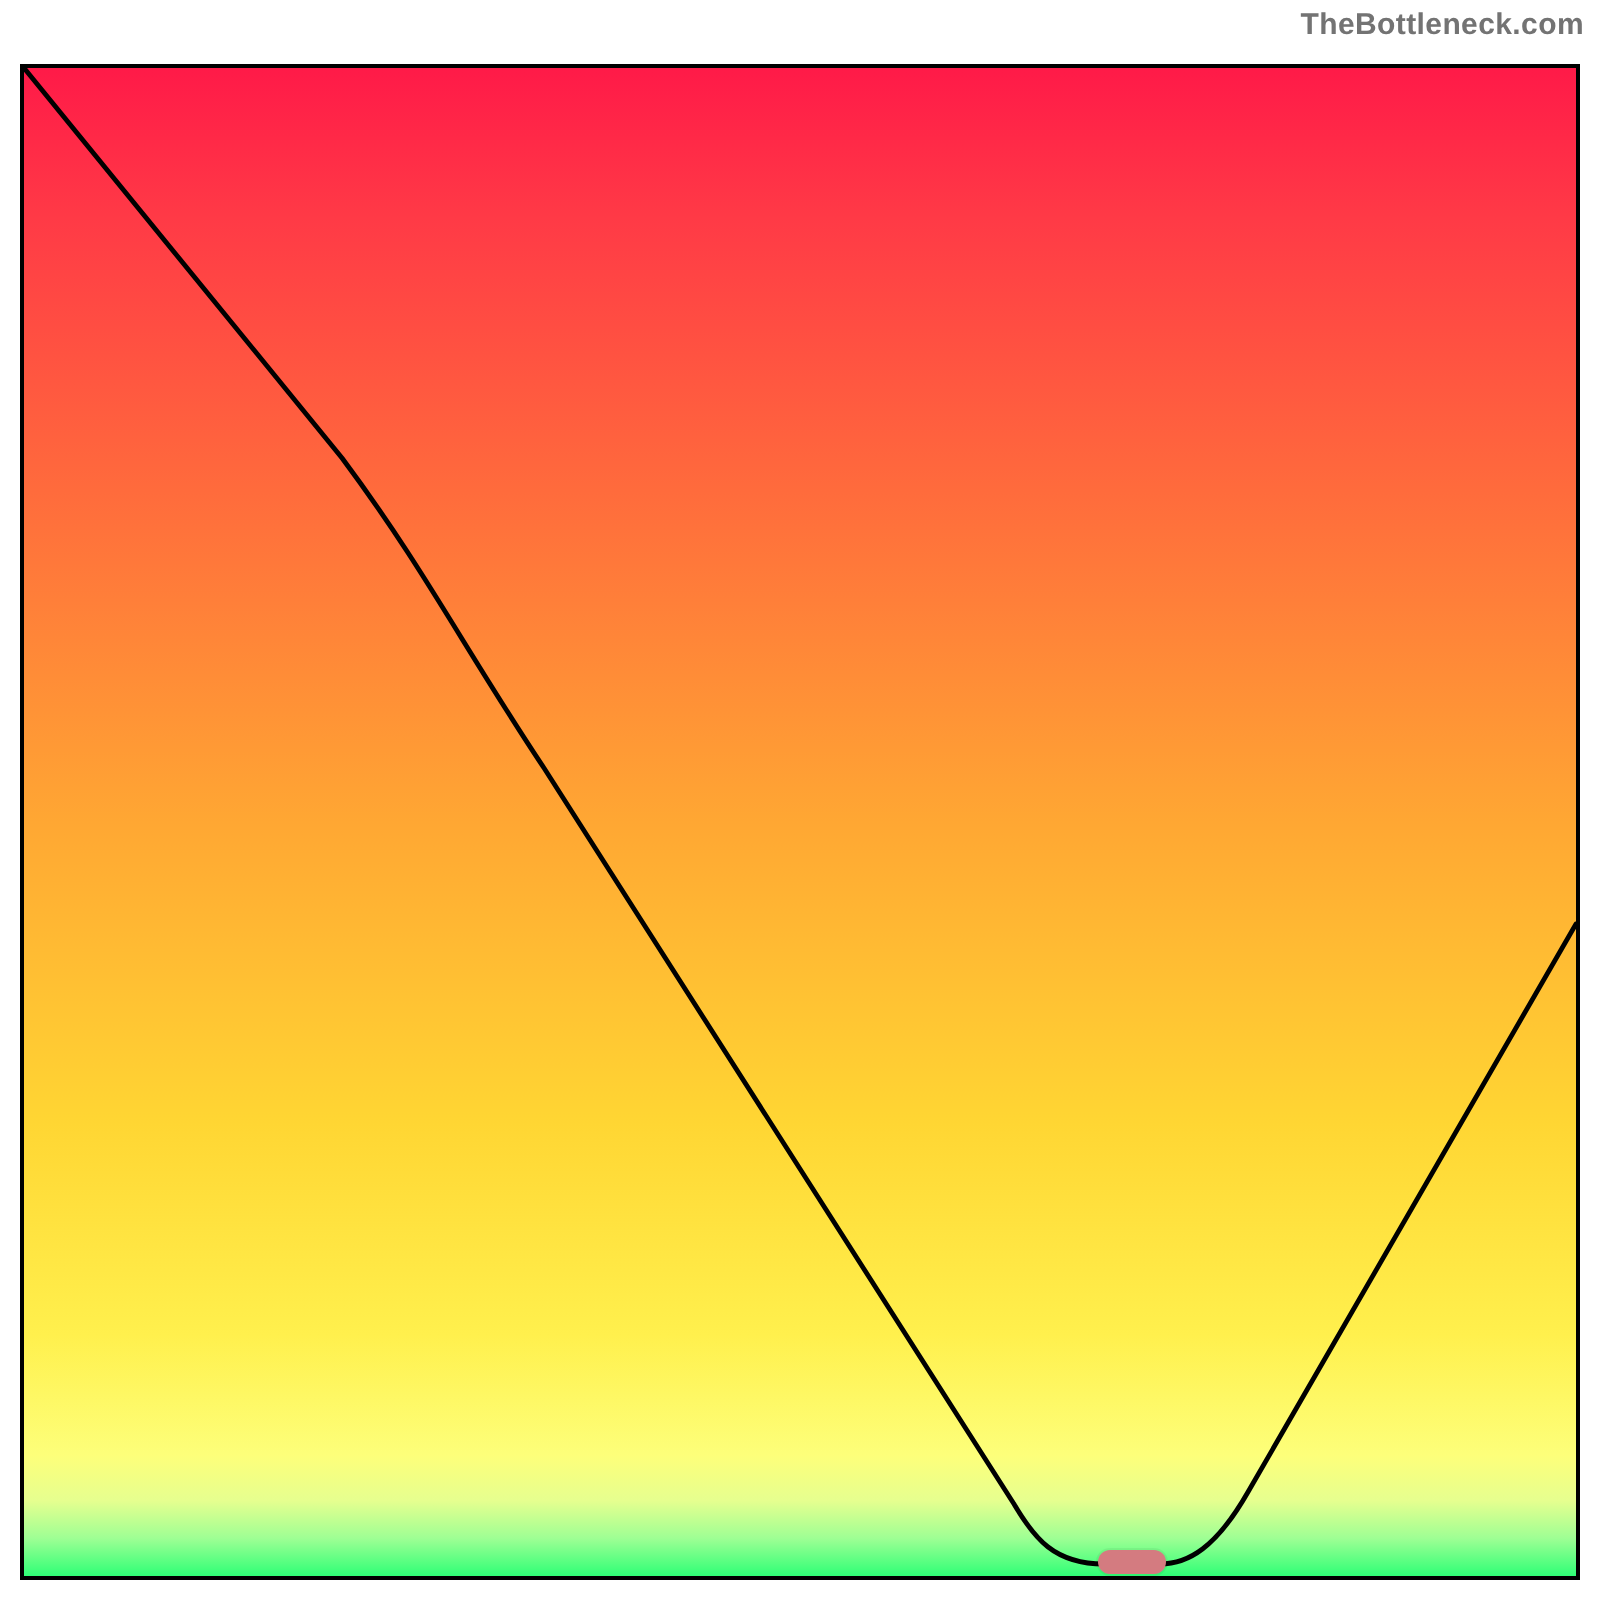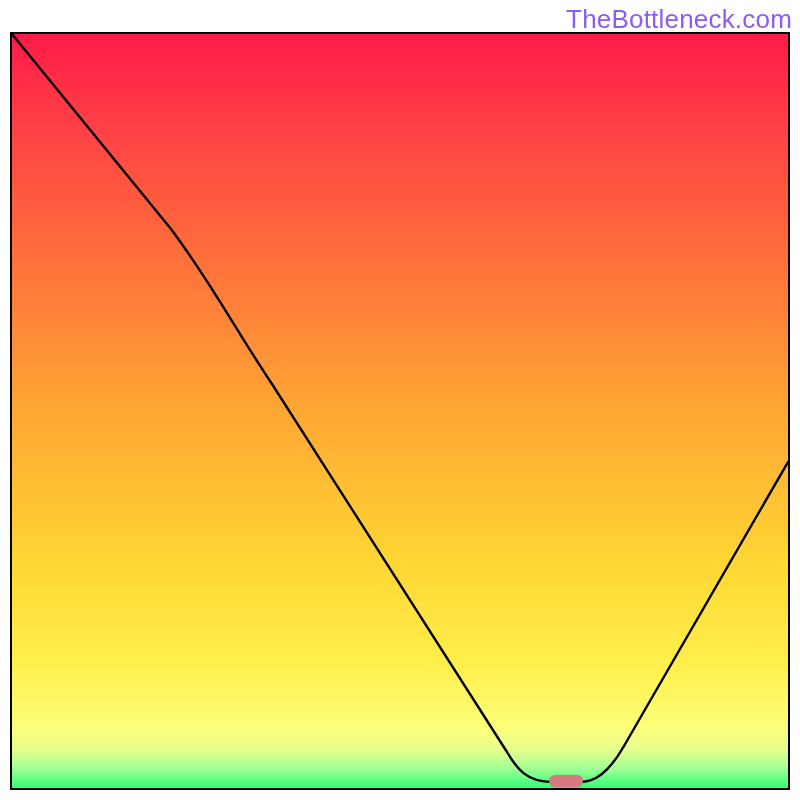--- a/index.html
+++ b/index.html
@@ -13,23 +13,23 @@
   }
   .stage {
     position: relative;
     width: 800px;
     height: 800px;
   }
   .watermark {
     position: absolute;
     top: 4px;
     right: 8px;
-    font-size: 26px;
-    font-weight: 400;
-    color: #8b5cf6;
+    font-size: 15px;
+    font-weight: 700;
+    color: #737373;
     letter-spacing: 0.2px;
     user-select: none;
   }
   .plot {
     position: absolute;
     left: 10px;
     top: 32px;
     width: 780px;
     height: 758px;
     border: 2px solid #000;

